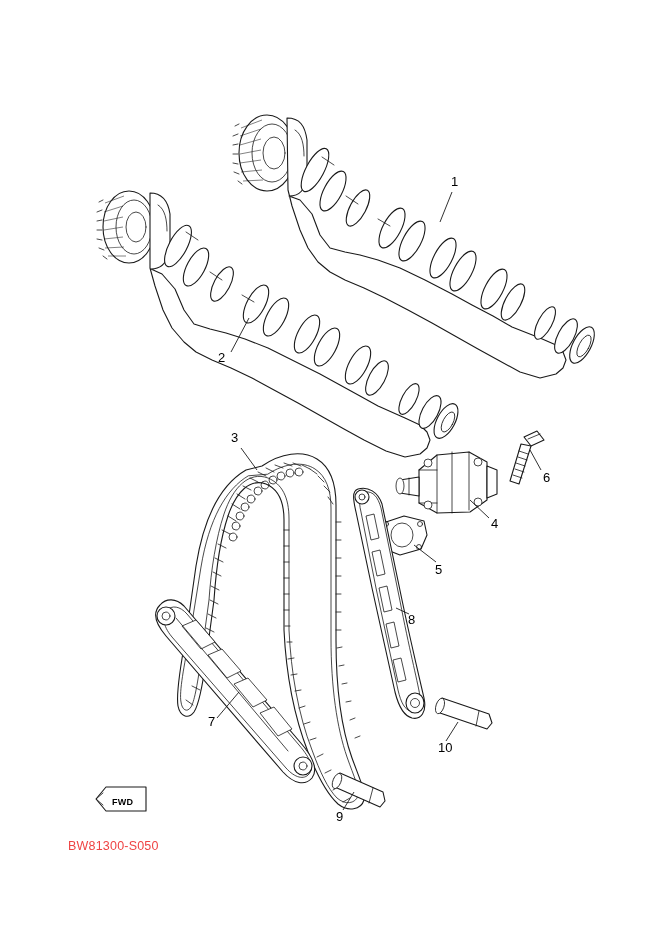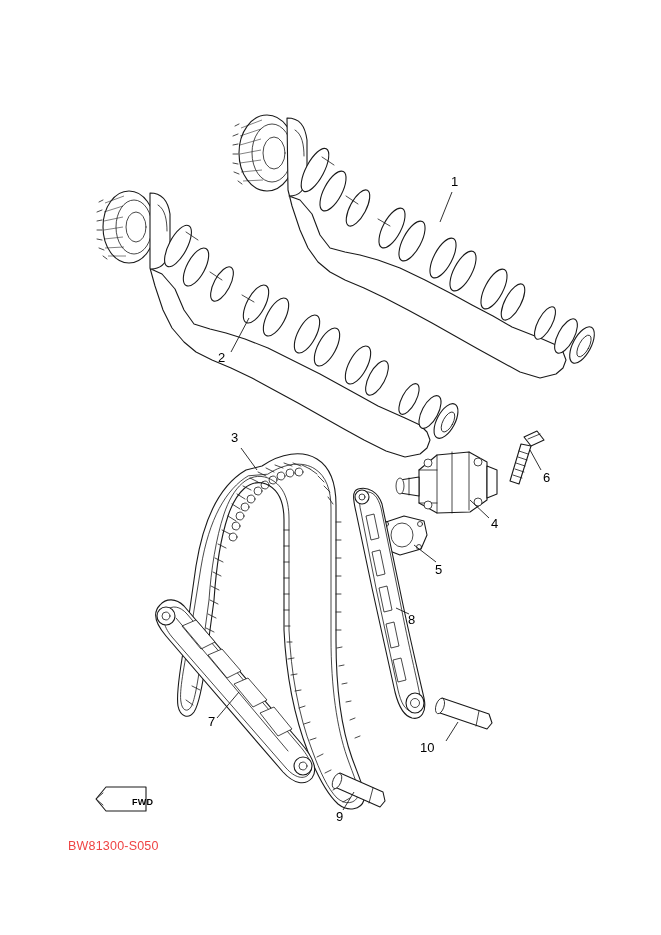--- a/index.html
+++ b/index.html
@@ -42,21 +42,20 @@
     white-space: nowrap;
   }
   #fwd-label {
     position: absolute;
     left: 112px;
     top: 797px;
     font-size: 9px;
     font-weight: bold;
     color: #000000;
     letter-spacing: 0.3px;
-    margin-left: 20px;
   }
 </style>
 </head>
 <body>
 
 <div id="page">
 
   <svg id="diagram-svg" viewBox="0 0 661 935">
     <defs>
       <style>
@@ -302,19 +301,19 @@
 
   <div class="callout" style="left:451px; top:175px;">1</div>
   <div class="callout" style="left:218px; top:351px;">2</div>
   <div class="callout" style="left:231px; top:431px;">3</div>
   <div class="callout" style="left:491px; top:517px;">4</div>
   <div class="callout" style="left:435px; top:563px;">5</div>
   <div class="callout" style="left:543px; top:471px;">6</div>
   <div class="callout" style="left:208px; top:715px;">7</div>
   <div class="callout" style="left:408px; top:613px;">8</div>
   <div class="callout" style="left:336px; top:810px;">9</div>
-  <div class="callout" style="left:420px; top:741px;">10</div>
+  <div class="callout" style="left:438px; top:741px;">10</div>
 
   <div id="fwd-label">FWD</div>
 
   <div id="part-code">BW81300-S050</div>
 
 </div>
 
 </body></html>

